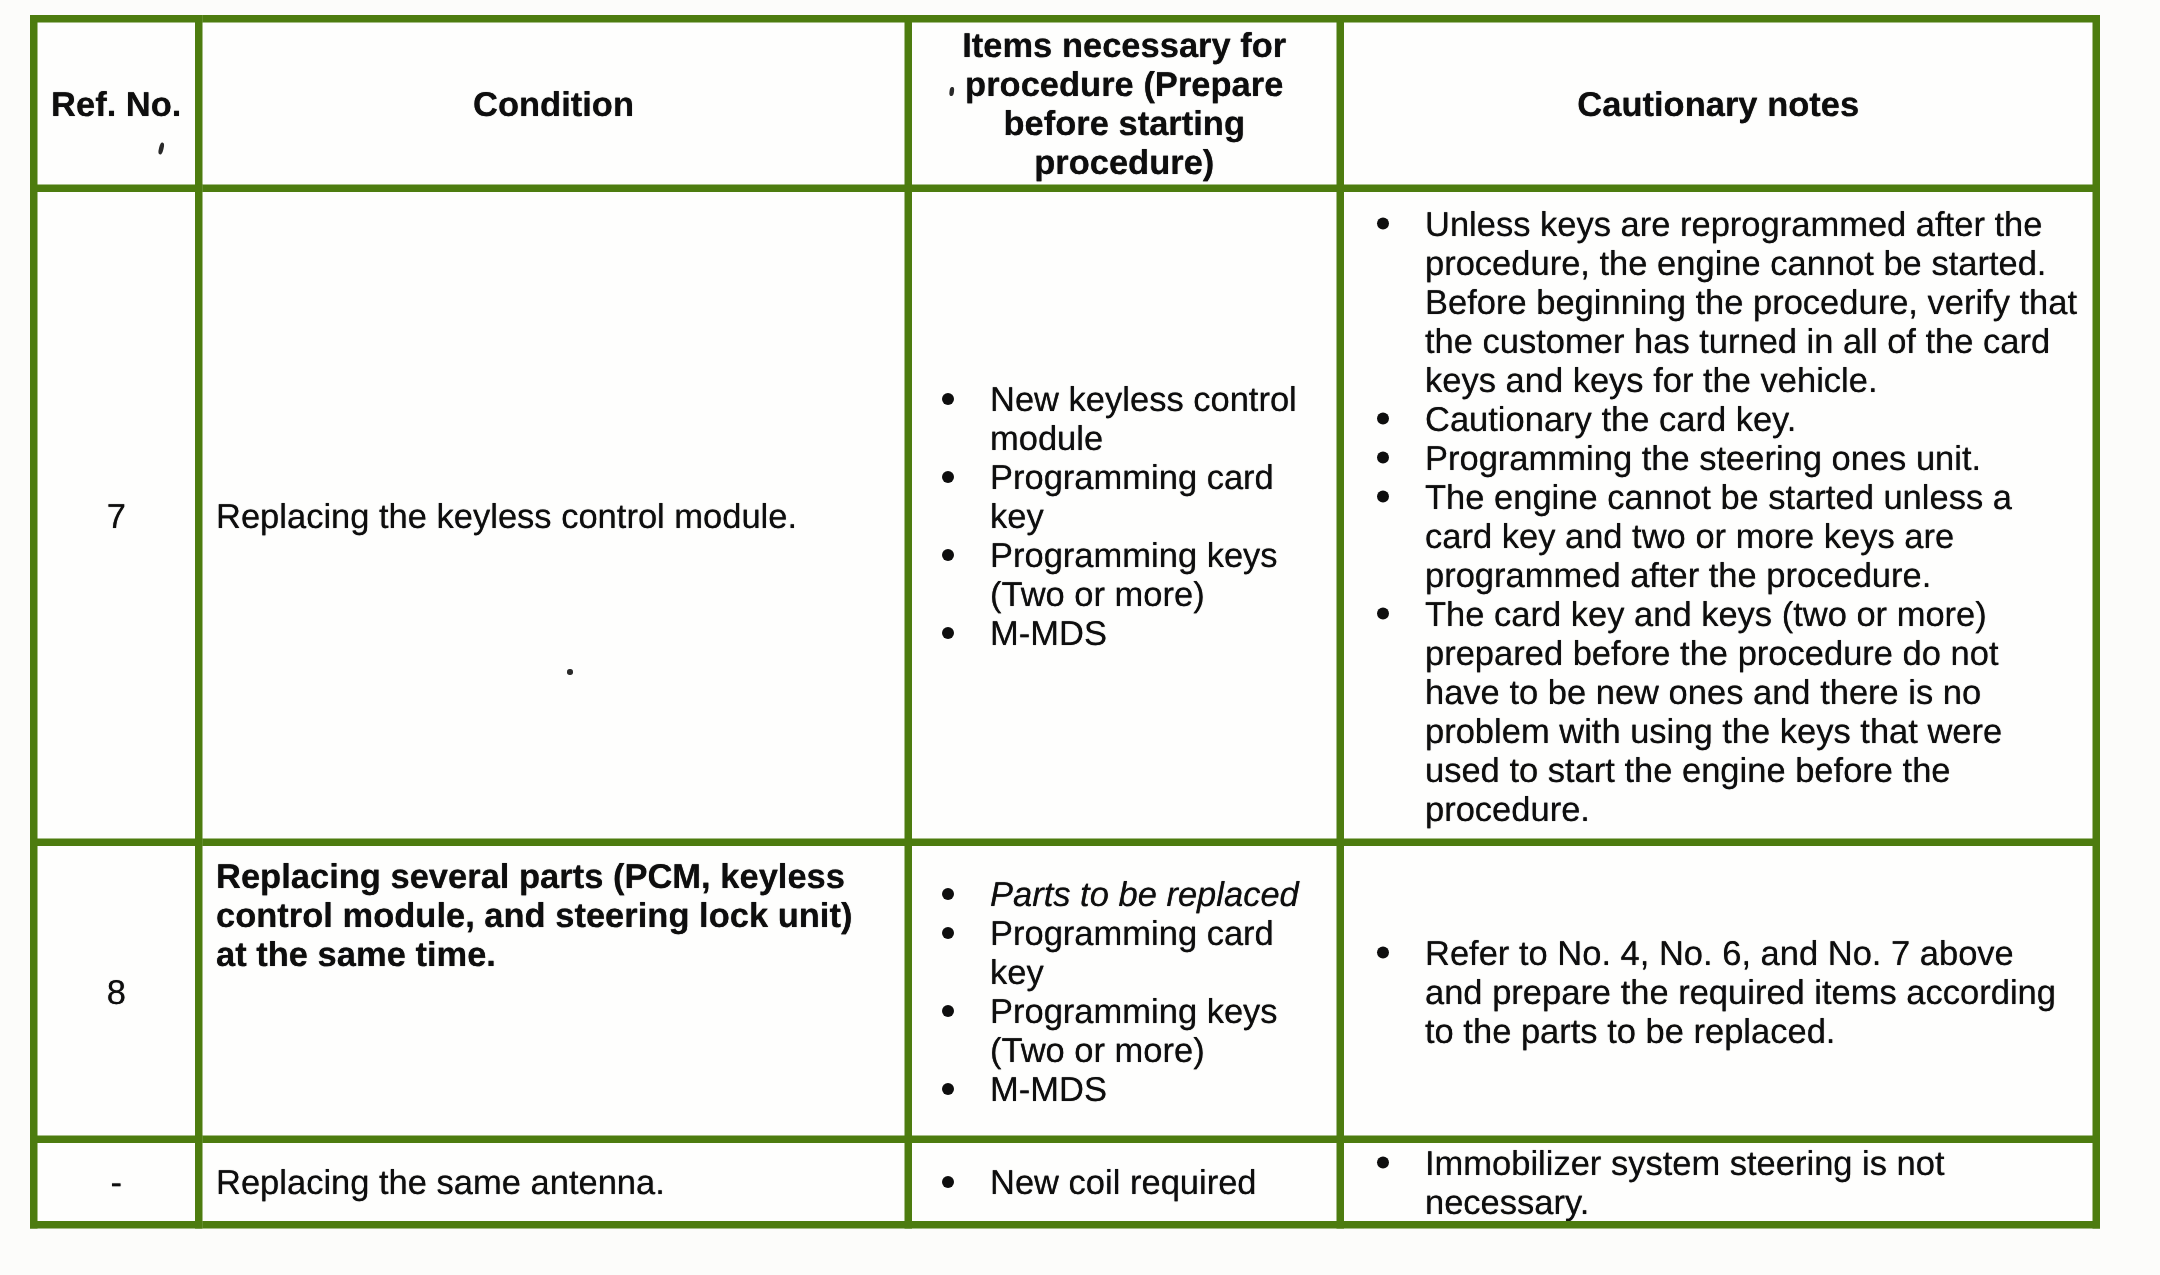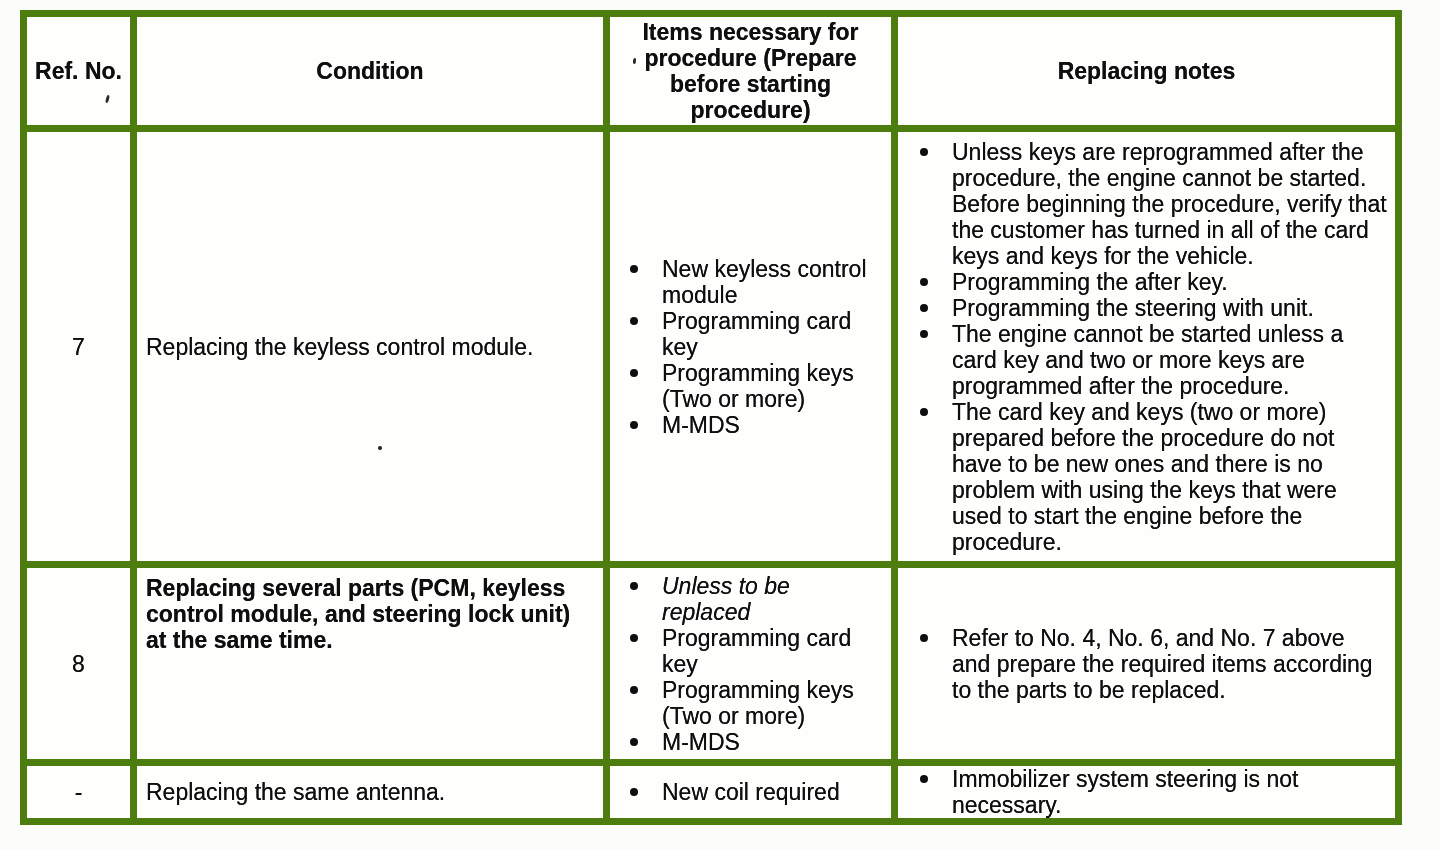--- a/index.html
+++ b/index.html
@@ -16,21 +16,21 @@
   }
   table.manual {
     position: absolute; left: 20px; top: 10px;
     width: 1375px;
     border-collapse: collapse;
     table-layout: fixed;
     background: #fefefd;
     border: 4px solid #0a0a0a;
   }
   td, th {
-    border: 7px solid #4d7c0f;
+    border: 5px solid #4d7c0f;
     font-size: 23px;
     line-height: 26px;
     vertical-align: middle;
     padding: 0;
     overflow: hidden;
     text-shadow: 0 0 0.5px rgba(10,10,10,0.85);
   }
   th {
     font-weight: bold;
     text-align: center;
@@ -80,51 +80,51 @@
       <col style="width:473px">
       <col style="width:288px">
       <col style="width:504px">
     </colgroup>
 
     <tbody>
         <tr class="h-head">
       <th>Ref. No.</th>
       <th>Condition</th>
       <th>Items necessary for procedure (Prepare before starting procedure)</th>
-      <th>Replacing notes</th>
+      <th>Cautionary notes</th>
     </tr>
 
     <tr class="h-7">
       <td class="ref">7</td>
       <td class="cond">Replacing the keyless control module.</td>
       <td class="items">
         <ul class="blist">
           <li>New keyless control module</li>
           <li>Programming card key</li>
           <li>Programming keys (Two or more)</li>
           <li>M-MDS</li>
         </ul>
       </td>
       <td class="notes">
         <ul class="blist">
           <li>Unless keys are reprogrammed after the procedure, the engine cannot be started. Before beginning the procedure, verify that the customer has turned in all of the card keys and keys for the vehicle.</li>
-          <li>Programming the after key.</li>
-          <li>Programming the steering with unit.</li>
+          <li>Cautionary the card key.</li>
+          <li>Programming the steering ones unit.</li>
           <li>The engine cannot be started unless a card key and two or more keys are programmed after the procedure.</li>
           <li>The card key and keys (two or more) prepared before the procedure do not have to be new ones and there is no problem with using the keys that were used to start the engine before the procedure.</li>
         </ul>
       </td>
     </tr>
 
     <tr class="h-8">
       <td class="ref">8</td>
       <td class="cond top">Replacing several parts (PCM, keyless control module, and steering lock unit) at the same time.</td>
       <td class="items">
         <ul class="blist">
-          <li class="it">Unless to be replaced</li>
+          <li class="it">Parts to be replaced</li>
           <li>Programming card key</li>
           <li>Programming keys (Two or more)</li>
           <li>M-MDS</li>
         </ul>
       </td>
       <td class="notes">
         <ul class="blist">
           <li>Refer to No. 4, No. 6, and No. 7 above and prepare the required items according to the parts to be replaced.</li>
         </ul>
       </td>

